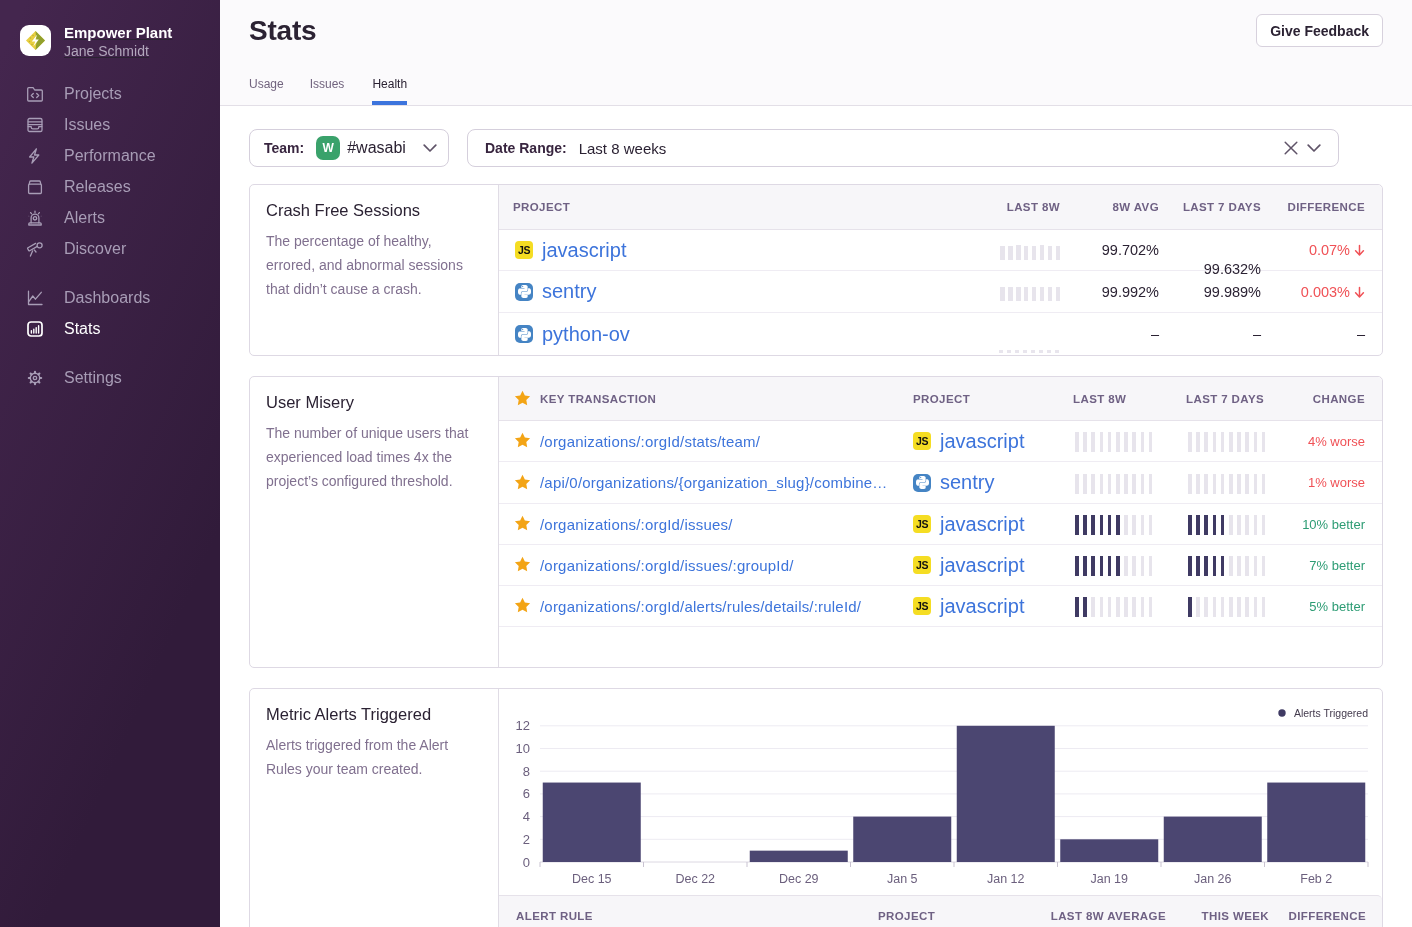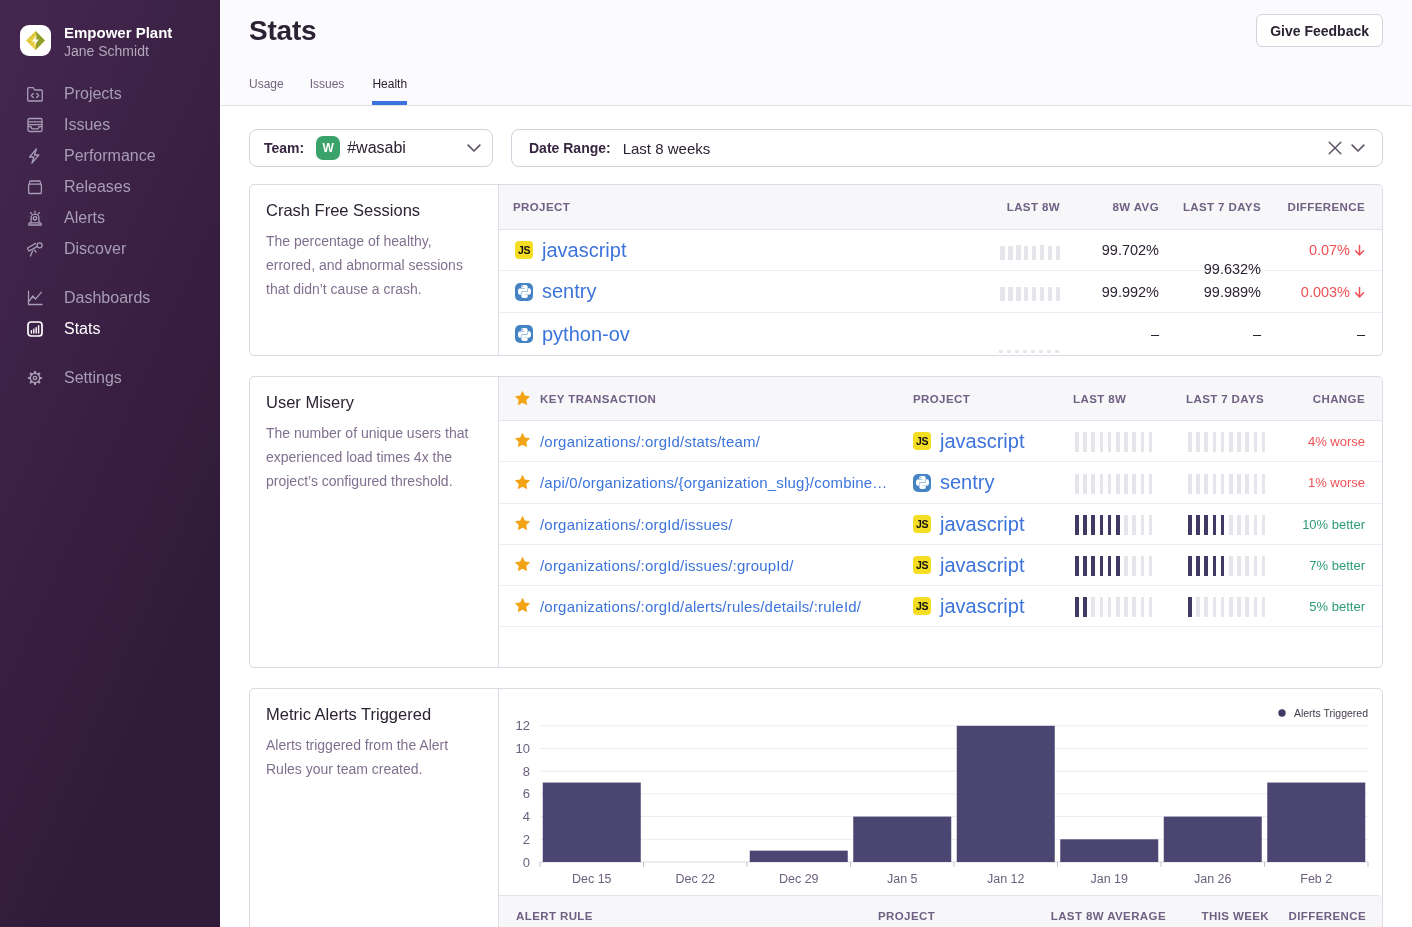--- a/index.html
+++ b/index.html
@@ -2,21 +2,21 @@
 <html><head>
 <meta charset="utf-8">
 <style>
 * { margin:0; padding:0; box-sizing:border-box; }
 html,body { width:1412px; height:927px; overflow:hidden; }
 body { font-family:"Liberation Sans", sans-serif; background:#fff; color:#2b2233; }
 
 
 #sidebar { position:fixed; left:0; top:0; width:220px; height:927px;
   background:linear-gradient(294deg,#311b3a 28%,#44264e 96%); }
-.orgrow { position:absolute; left:20px; top:25px; display:flex; }
+.orgrow { position:absolute; left:20px; top:25px; display:flex;text-decoration:underline; }
 .orglogo { width:31px; height:31px; background:#fff; border-radius:9px; position:relative; }
 .orgname { margin-left:13px; }
 .orgname .n1 { font-size:15px; font-weight:bold; color:#fff; line-height:18px; margin-top:-1px;}
 .orgname .n2 { font-size:14px; color:#b3a8bd; line-height:18px; }
 .nav { position:absolute; left:0; top:78px; width:100%; }
 .navitem { height:31px; display:flex; align-items:center; color:#a89db6; font-size:16px; }
 .navitem .ic { width:20px; height:20px; margin-left:25px; margin-right:19px; display:flex; align-items:center; justify-content:center; flex:none; }
 .navitem.active { color:#fff; }
 .navgap { height:18px; }
 
@@ -25,21 +25,21 @@
 .pagehead h1 { position:absolute; left:29px; top:15px; font-size:28px; font-weight:bold; color:#2b2233; letter-spacing:-0.2px; }
 .feedback { position:absolute; right:29px; top:14px; height:33px; padding:0 13px; background:#fff; border:1px solid #d7d1dd; border-radius:6px; font-family:"Liberation Sans",sans-serif; font-size:14px; font-weight:bold; color:#2b2233; }
 .tabs { position:absolute; left:29px; bottom:0; display:flex; gap:27px; }
 .tab { font-size:12px; color:#71637e; padding-bottom:10px; border-bottom:4px solid transparent; }
 .tab.active { color:#2b2233; border-bottom-color:#3c74dd; }
 
 .content { position:relative; }
 
 .filters { position:absolute; left:29px; top:23px; display:flex; }
 .fbox { height:38px; background:#fff; border:1px solid #d5cfdc; border-radius:8px; display:flex; align-items:center; }
-.fbox.team { width:244px; }
+.fbox.team { width:200px; }
 .fbox.date { width:872px; margin-left:18px; }
 .flabel { font-weight:bold; font-size:14px; color:#38253f; }
 .wbadge { width:24px; height:24px; background:#3aa26b; border-radius:7px; color:#fff; font-size:12px; font-weight:bold; display:flex; align-items:center; justify-content:center; }
 
 
 .panel { position:absolute; left:29px; width:1134px; background:#fff; border:1px solid #ded9e4; border-radius:5px; display:flex; }
 .pleft { width:249px; border-right:1px solid #e0dce5; padding:16px 16px 0 16px; flex:none; }
 .pleft h2 { font-size:16.5px; font-weight:normal; color:#2b2233; margin-bottom:9px; }
 .pleft p { font-size:14px; line-height:24px; color:#80708f; }
 .pright { flex:1; min-width:0; position:relative; }

